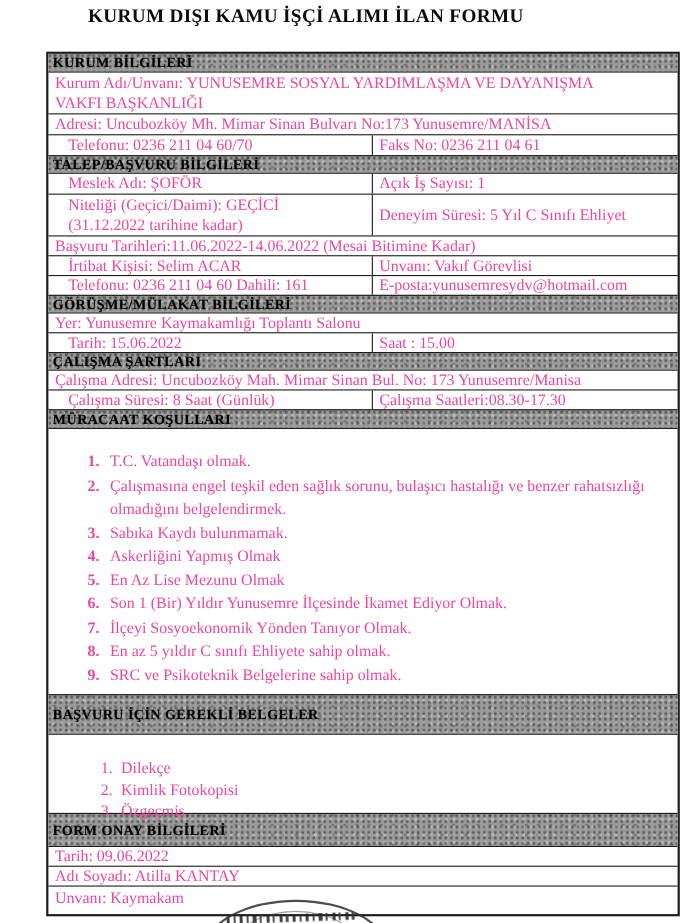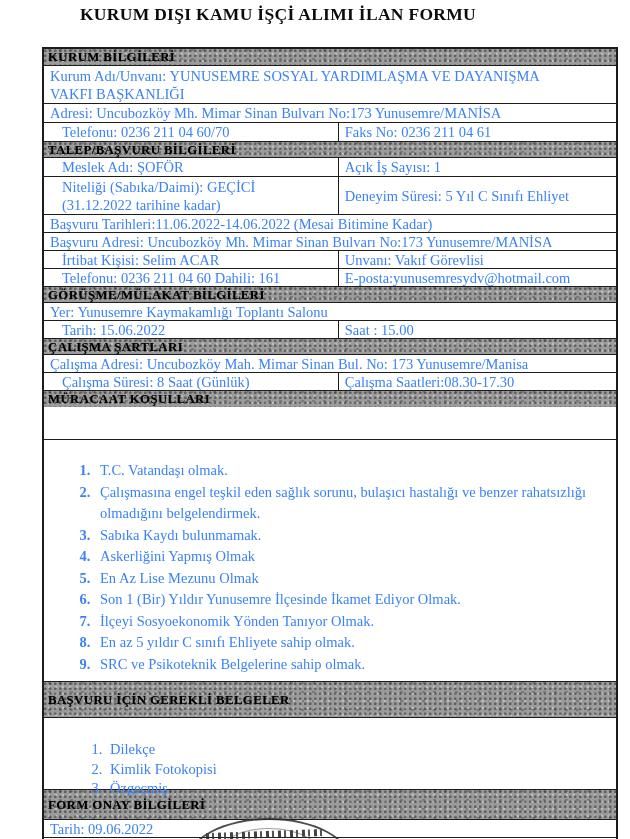--- a/index.html
+++ b/index.html
@@ -17,21 +17,21 @@
   .doc-title{
     position:absolute;top:4px;left:0;width:556px;text-align:center;
     font-weight:bold;font-size:17.5px;letter-spacing:.3px;color:#0c0c0c;
   }
   .form-table{
     position:absolute;left:42px;top:47px;width:576px;
     border:2px solid #1c1c1c;box-sizing:border-box;background:#fff;
   }
   .row{
     box-sizing:border-box;border-top:1.5px solid #1c1c1c;
-    font-size:14.5px;line-height:18px;color:#3b82f6;
+    font-size:14.5px;line-height:18px;color:#ec4899;
   }
   .row:first-child{border-top:none;text-align:right;}
   .sec-head{
     height:16px;padding:0 4px;display:flex;align-items:center;
     font-weight:bold;font-size:12.8px;letter-spacing:.4px;color:#000;
     background-color:#9b9b9b;
     background-image:
       radial-gradient(circle at 25% 35%, rgba(0,0,0,.38) 1px, transparent 1.7px),
       radial-gradient(circle at 70% 70%, rgba(255,255,255,.33) 1px, transparent 1.7px),
       radial-gradient(circle at 50% 10%, rgba(0,0,0,.22) 1px, transparent 2px);
@@ -44,21 +44,21 @@
   .h38{height:38px;}
   .two-line{flex-direction:column;align-items:flex-start;justify-content:center;}
   .two-line span{display:block;}
   .split{display:flex;align-items:stretch;padding-left:12px;}
   .split .left{
     width:50.5%;box-sizing:border-box;border-right:1.5px solid #1c1c1c;
     padding:0 6px;display:flex;align-items:center;
   }
   .split .right{flex:1;padding:0 6px;display:flex;align-items:center;}
   .list-cell{display:block;}
-  .muracaat-cell{height:242px;margin-top:32px;}
+  .muracaat-cell{height:242px;}
   .belgeler-cell{height:72px;}
   .muracaat-cell ol{
     margin:20px 10px 0 50px;padding:0;font-size:14.5px;line-height:21.5px;
   }
   .muracaat-cell li{padding-left:6px;}
   .muracaat-cell li::marker{font-weight:bold;}
   .belgeler-cell ol{
     margin:22px 10px 0 62px;padding:0;font-size:14.5px;line-height:19.5px;
   }
   .belgeler-cell li{padding-left:4px;}
@@ -104,27 +104,26 @@
     <div class="right">Faks No: 0236 211 04 61</div>
   </div>
 
   <div class="row sec-head">TALEP/BAŞVURU BİLGİLERİ</div>
   <div class="row split h19">
     <div class="left">Meslek Adı: ŞOFÖR</div>
     <div class="right">Açık İş Sayısı: 1</div>
   </div>
   <div class="row split h38">
     <div class="left two-line" style="align-items:flex-start;justify-content:center;flex-direction:column;">
-      <span>Niteliği (Sabıka/Daimi): GEÇİCİ</span>
+      <span>Niteliği (Geçici/Daimi): GEÇİCİ</span>
       <span>(31.12.2022 tarihine kadar)</span>
     </div>
     <div class="right">Deneyim Süresi: 5 Yıl C Sınıfı Ehliyet</div>
   </div>
   <div class="row cell h18">Başvuru Tarihleri:11.06.2022-14.06.2022 (Mesai Bitimine Kadar)</div>
-  <div class="row cell h18">Başvuru Adresi: Uncubozköy Mh. Mimar Sinan Bulvarı No:173 Yunusemre/MANİSA</div>
   <div class="row split h18">
     <div class="left">İrtibat Kişisi: Selim ACAR</div>
     <div class="right">Unvanı: Vakıf Görevlisi</div>
   </div>
   <div class="row split h18">
     <div class="left">Telefonu: 0236 211 04 60 Dahili: 161</div>
     <div class="right">E-posta:yunusemresydv@hotmail.com</div>
   </div>
 
   <div class="row sec-head">GÖRÜŞME/MÜLAKAT BİLGİLERİ</div>

